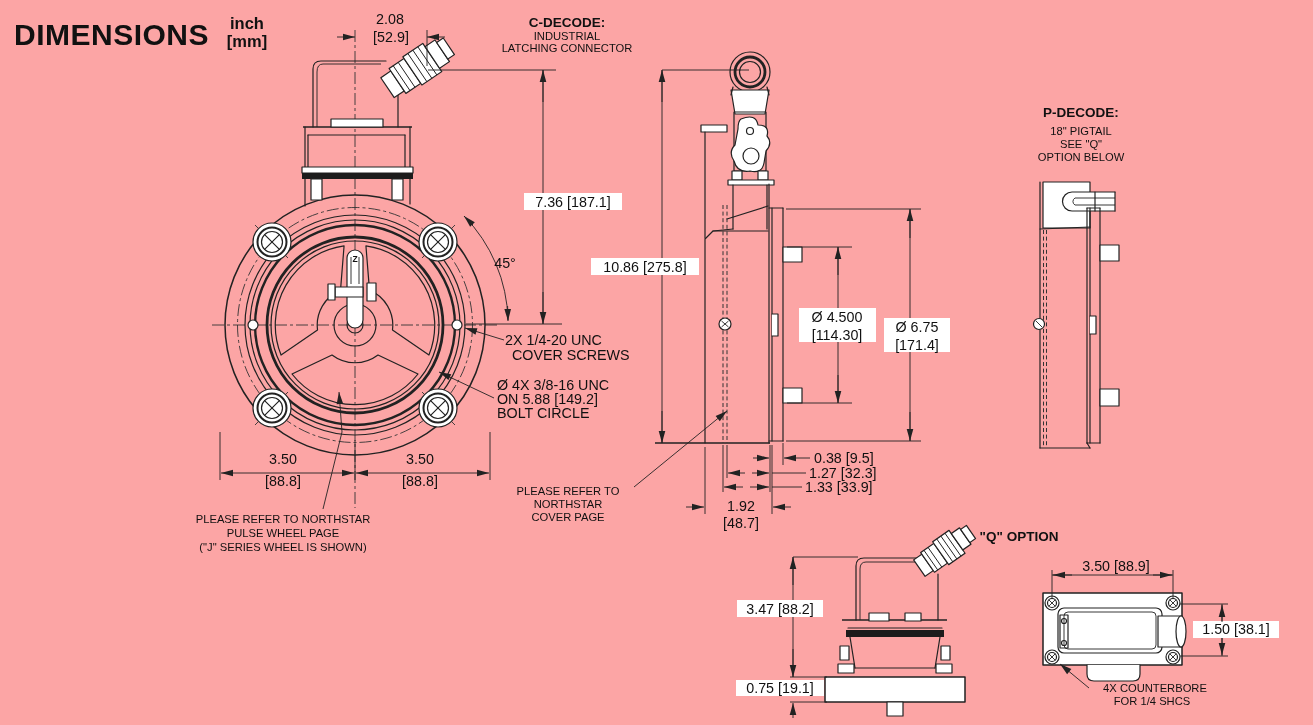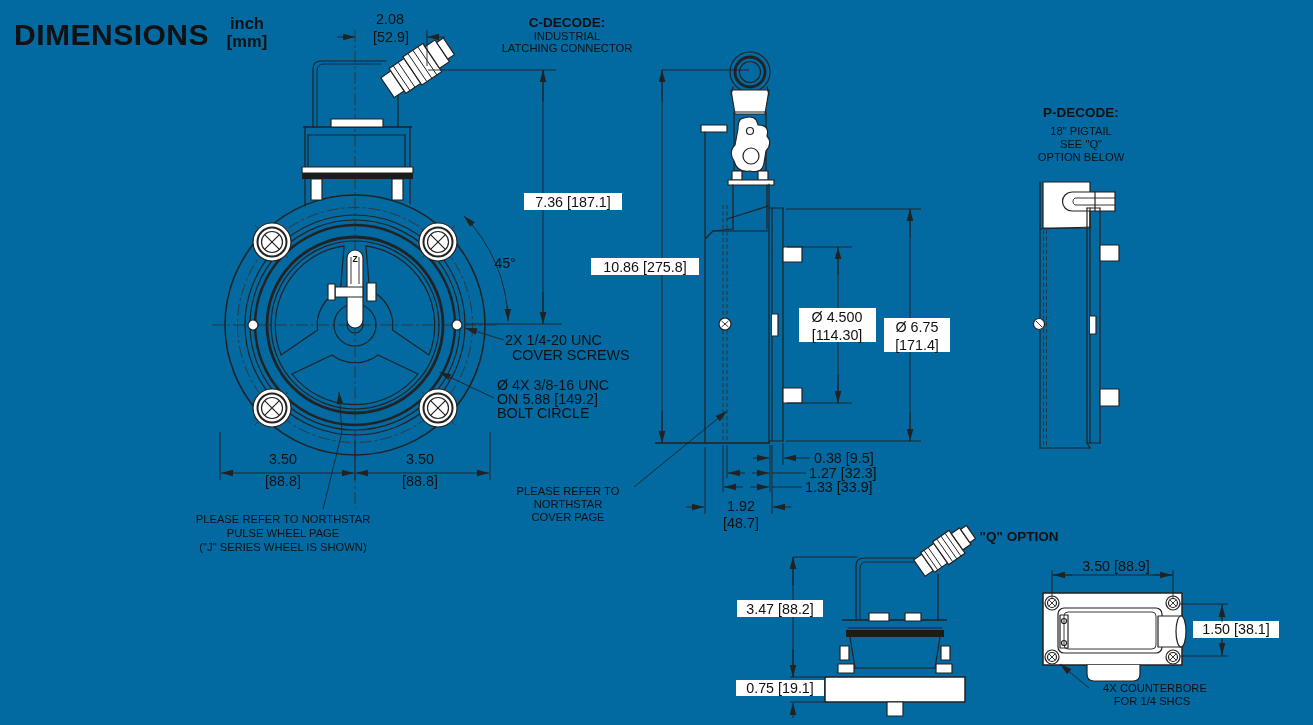--- a/index.html
+++ b/index.html
@@ -1,16 +1,16 @@
 <!DOCTYPE html>
 <html><head>
 <meta charset="utf-8">
 <style>
   html,body{margin:0;padding:0;background:#fff;}
-  .canvas{position:relative;width:1313px;height:725px;background:#0369a1;overflow:hidden;
+  .canvas{position:relative;width:1313px;height:725px;background:#fca5a5;overflow:hidden;
           font-family:"Liberation Sans",sans-serif;}
   svg{position:absolute;left:0;top:0;}
   svg *{vector-effect:none;}
   .ln{stroke:#222;stroke-width:1.2;fill:none;stroke-linecap:round;stroke-linejoin:round;}
   .lnT{stroke:#222;stroke-width:1.5;fill:none;stroke-linejoin:round;}
   .thin{stroke:#222;stroke-width:0.9;fill:none;}
   .cl{stroke:#333;stroke-width:0.9;fill:none;stroke-dasharray:12 3 3 3;}
   .hid{stroke:#333;stroke-width:1;fill:none;stroke-dasharray:4 2.6;}
   .wf{fill:#fff;}
   .dk{fill:#1c1c1c;stroke:none;}

